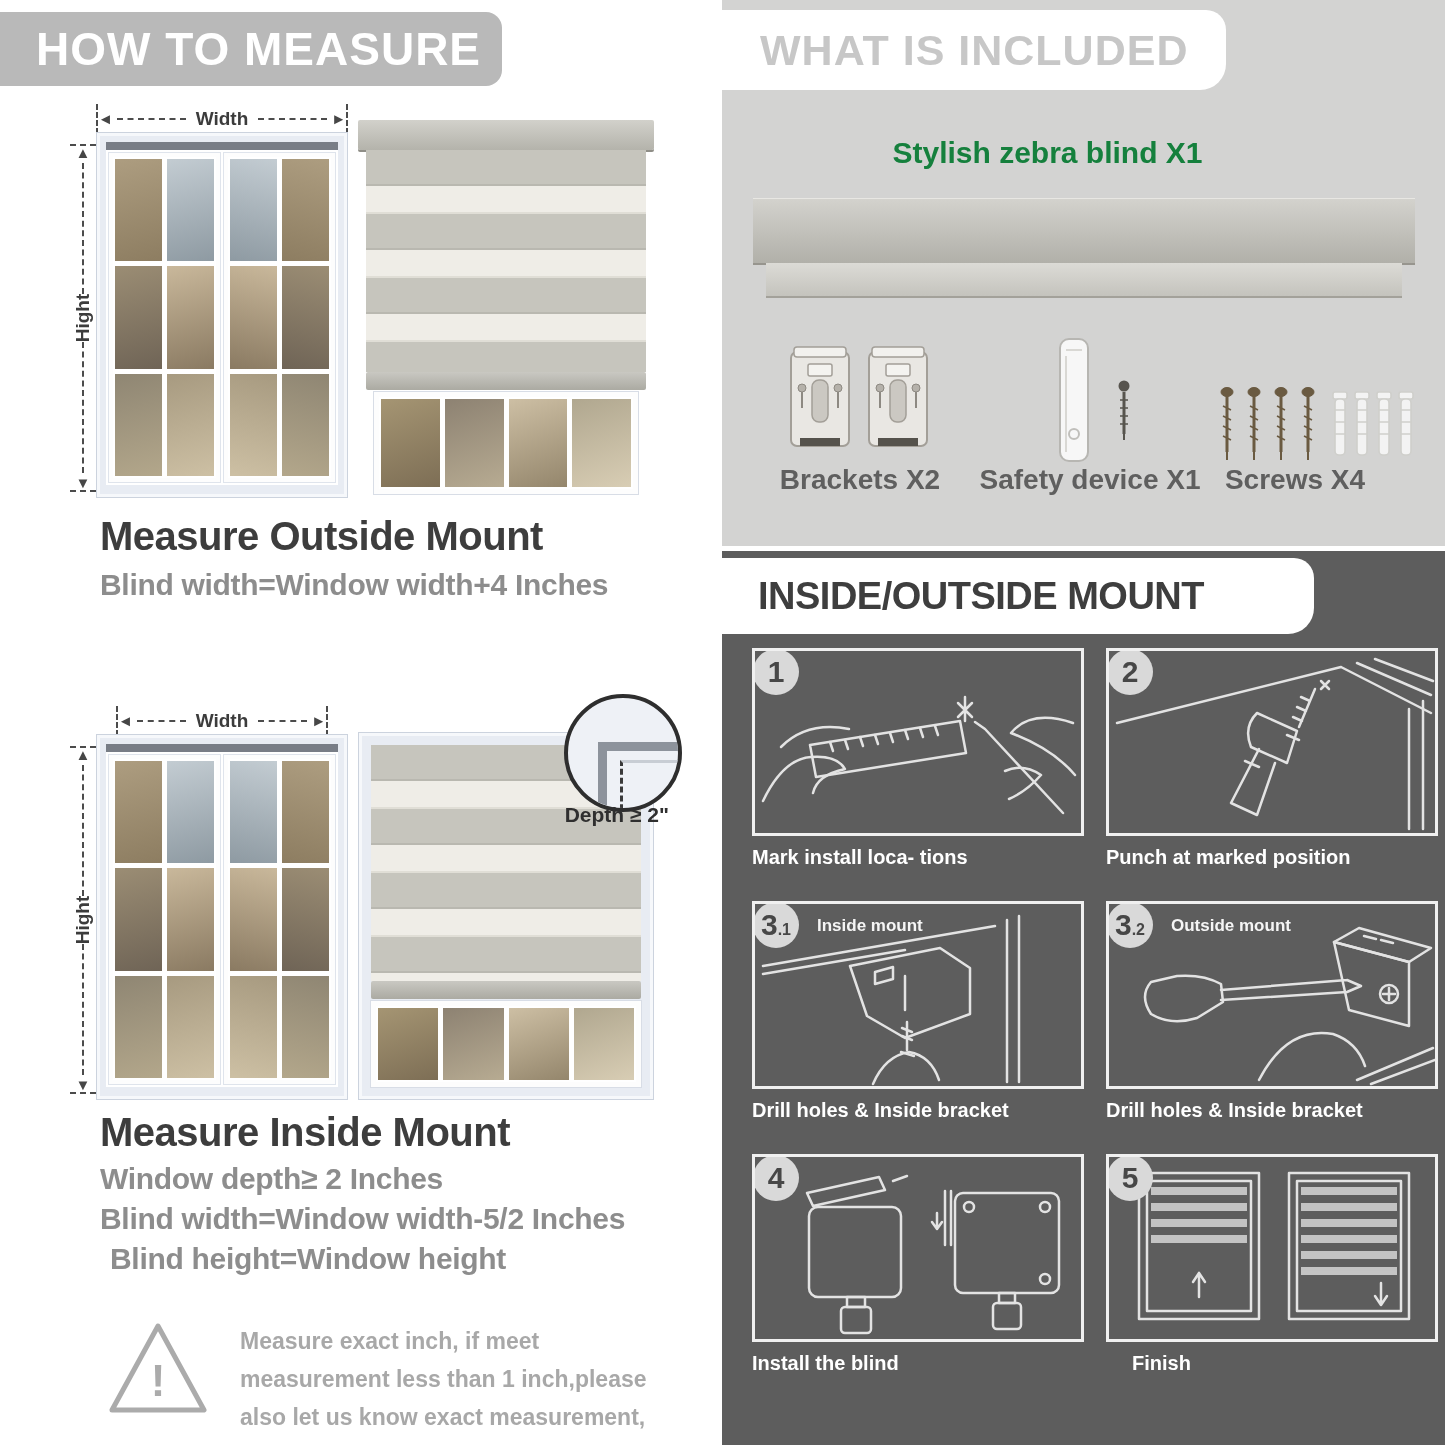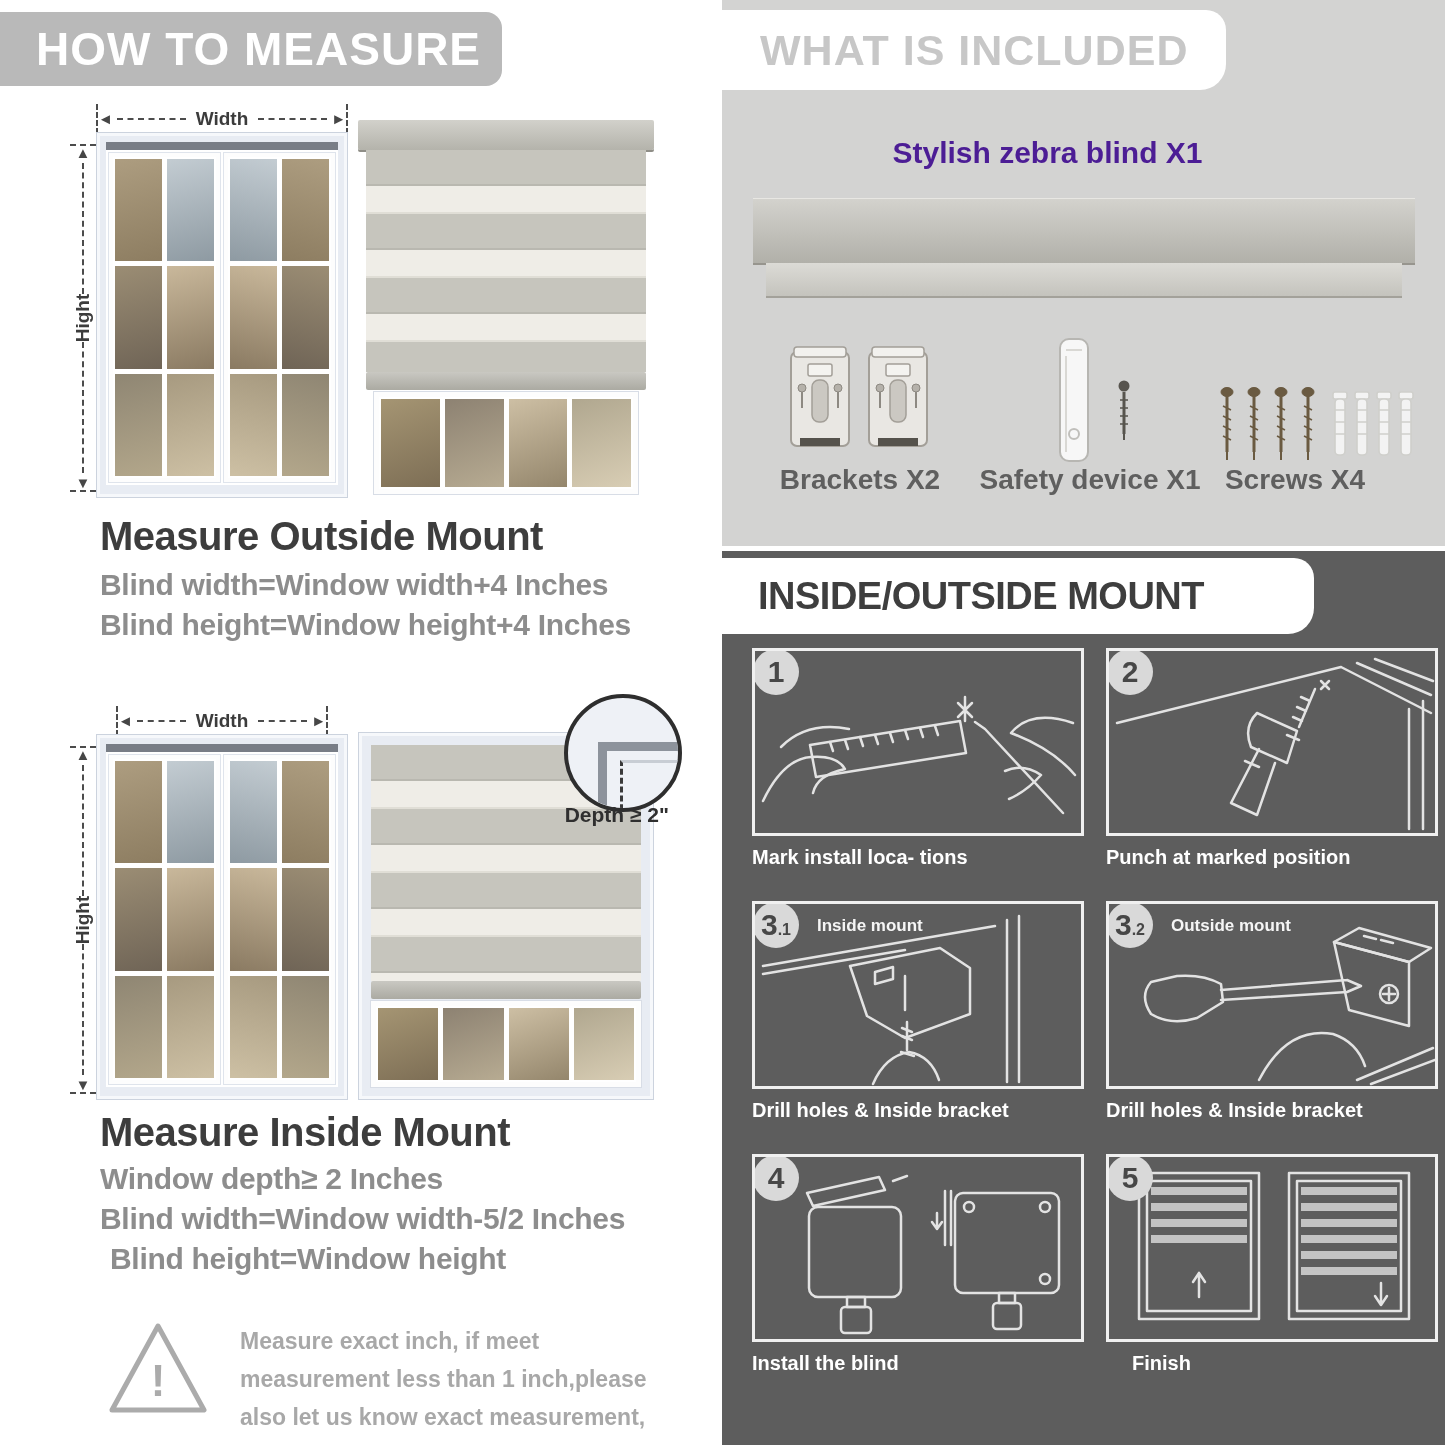--- a/index.html
+++ b/index.html
@@ -70,21 +70,21 @@
 
   
   .panel-light{left:722px;top:0;width:723px;height:546px;background:#d3d3d2;}
   .panel-dark{left:722px;top:551px;width:723px;height:894px;background:#5d5d5d;}
   .titlebox{background:#ffffff;border-radius:0 20px 26px 0;box-sizing:border-box;}
   .t-included{left:722px;top:10px;width:504px;height:80px;color:#c7c7c7;font-weight:700;
               font-size:43px;line-height:80px;padding-left:38px;letter-spacing:1px;}
   .t-mount{left:722px;top:558px;width:592px;height:76px;color:#3e3e3e;font-weight:700;
            font-size:38px;line-height:76px;padding-left:36px;letter-spacing:-0.5px;}
   .product-label{left:722px;top:136px;width:651px;text-align:center;font-weight:700;
-                 font-size:30px;color:#4c1d95;}
+                 font-size:30px;color:#15803d;}
   .headrail{left:753px;top:198px;width:662px;height:64px;
             background:linear-gradient(#d3d2cd,#b1b0a9);border-top:1px solid #e8e7e3;
             box-shadow:0 2px 0 #97958e;}
   .headrail2{left:766px;top:263px;width:636px;height:33px;
              background:linear-gradient(#dcdbd6,#c4c3bd);box-shadow:0 2px 0 #a3a19a;}
   .hw-caption{top:464px;font-weight:700;font-size:28px;color:#5f5f5f;text-align:center;}
 
   
   .stepbox{width:332px;height:188px;border:3px solid #f0f0f0;background:#5d5d5d;
            box-sizing:border-box;overflow:hidden;}
@@ -152,21 +152,20 @@
     <div class="winlet" style="left:16px;right:16px;top:282px;height:102px;">
       <div class="pane"></div>
         <div class="pane"></div>
         <div class="pane"></div>
         <div class="pane"></div>
     </div>
   </div>
 
   <div class="abs h-dark" style="left:100px;top:514px;">Measure Outside Mount</div>
   <div class="abs h-gray" style="left:100px;top:568px;">Blind width=Window width+4 Inches</div>
-  <div class="abs h-gray" style="left:100px;top:608px;">Blind height=Window height+4 Inches</div>
 
   <div class="abs win" style="left:72px;top:708px;">
     <div class="abs dim-w" style="left:44px;top:2px;width:212px;">
       <span class="tick-v"></span>
       <span class="ah">◄</span>
       <span class="dash"></span>
       <span class="dlabel">Width</span>
       <span class="dash"></span>
       <span class="ah">►</span>
       <span class="tick-v"></span>

